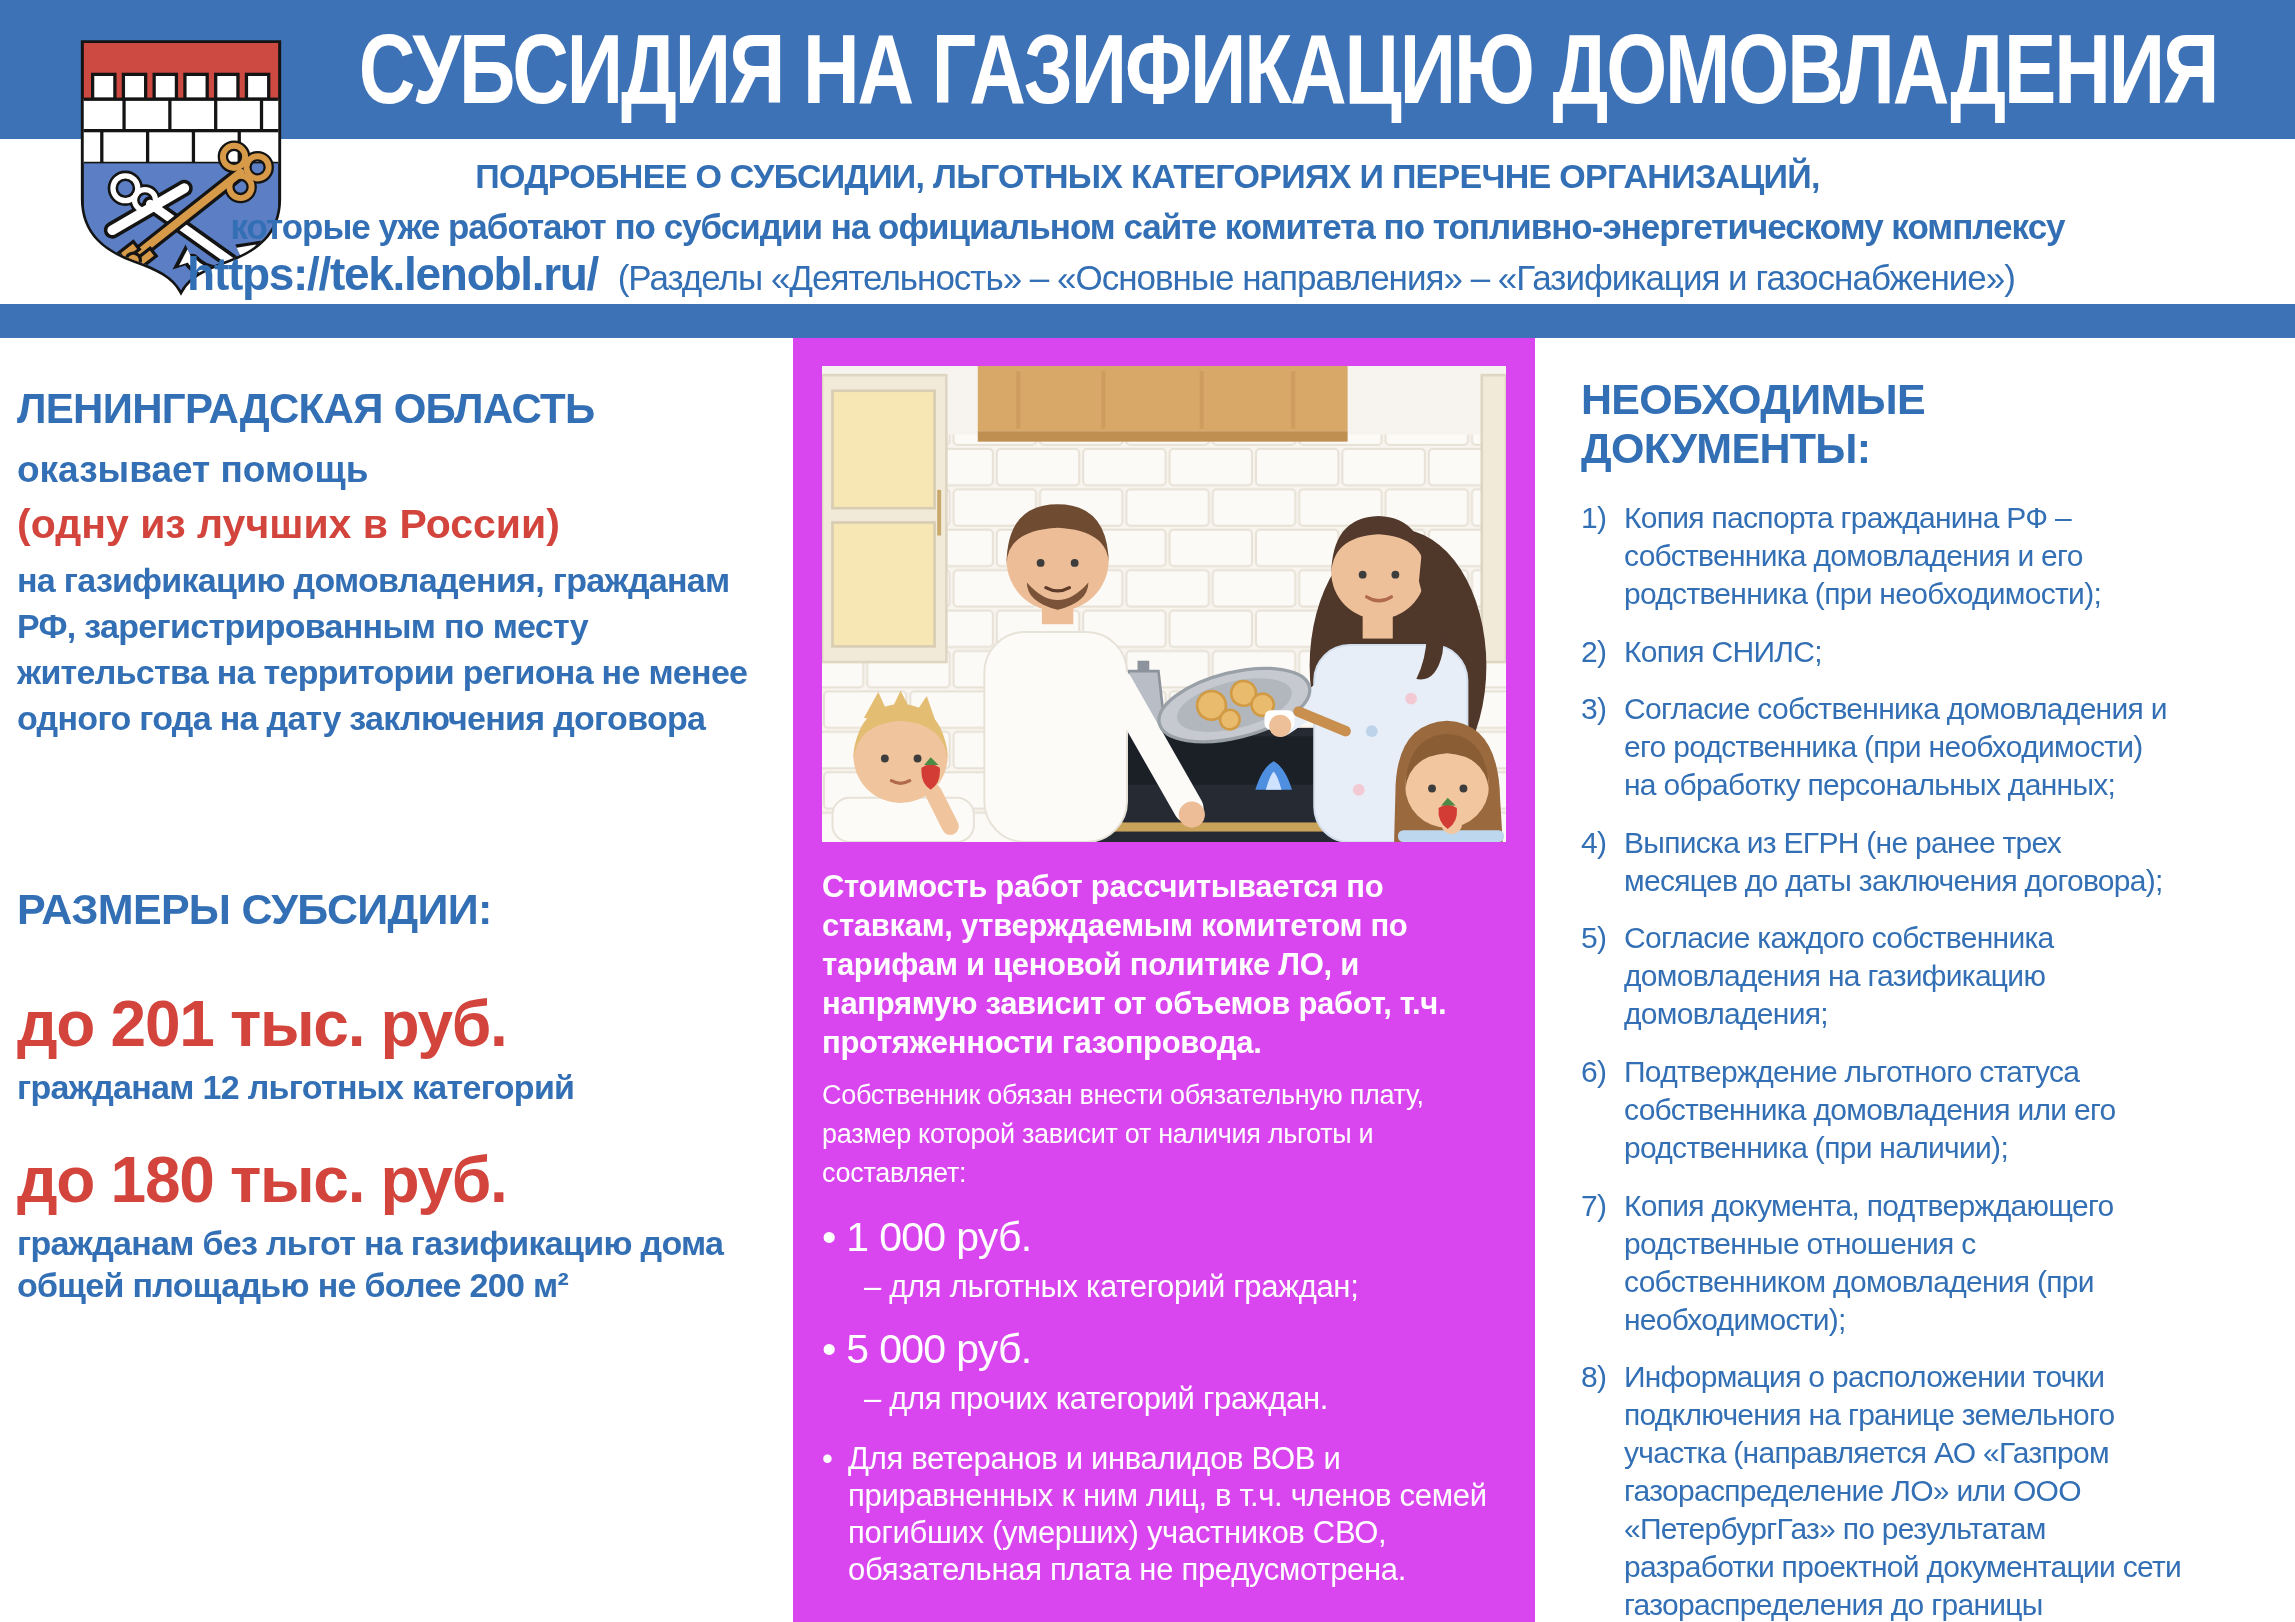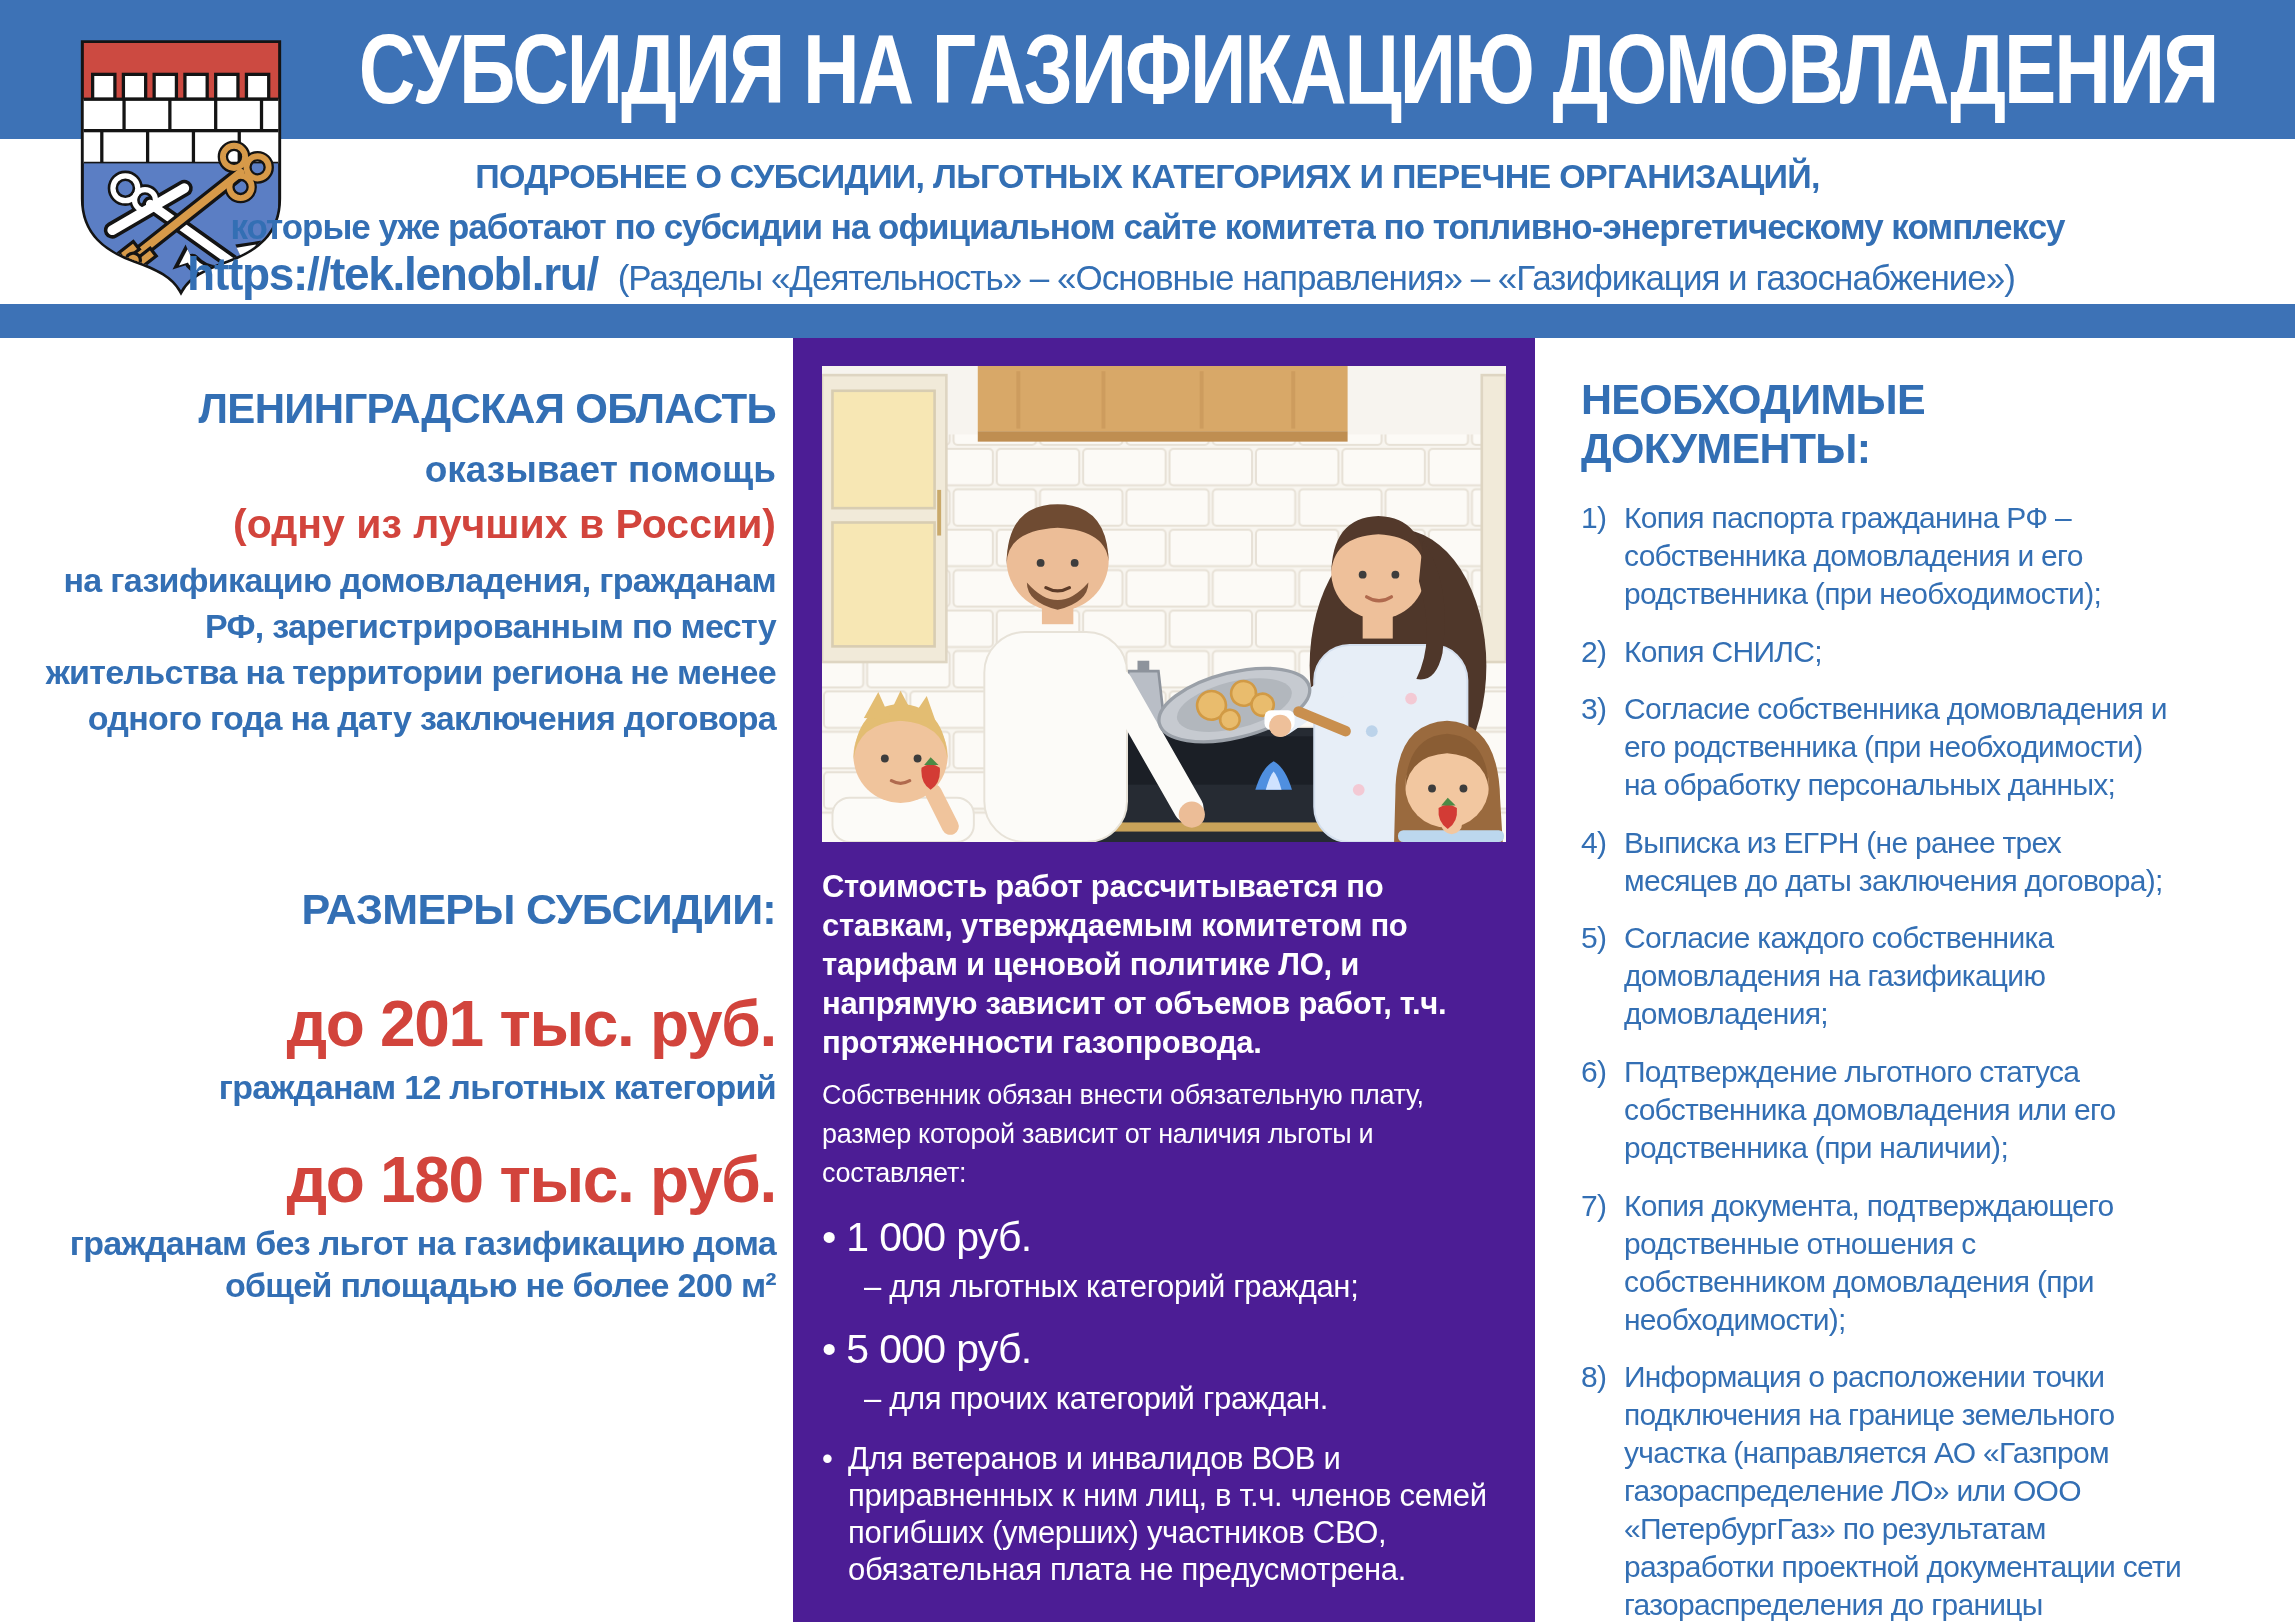--- a/index.html
+++ b/index.html
@@ -21,32 +21,32 @@
     font-size:35px;font-weight:bold;color:#336fb4;letter-spacing:-1px;}
   .intro-line3{position:absolute;top:247px;left:0;width:2202px;
     display:flex;justify-content:center;align-items:baseline;gap:19.6px;color:#336fb4;}
   .url{font-size:46px;font-weight:bold;letter-spacing:-1.3px;}
   .url-note{font-size:35px;font-weight:400;letter-spacing:-1px;}
 
   .divider{position:absolute;left:0;top:304px;width:2295px;height:34px;background:#3d72b6;}
 
   
   .col-left{position:absolute;left:0;top:338px;width:793px;box-sizing:border-box;
-    padding:0 17px;text-align:right;color:#336fb4;}
+    padding:0 17px;text-align:left;color:#336fb4;}
   .lo-region{margin-top:47px;font-size:42px;font-weight:bold;letter-spacing:-0.7px;}
   .lo-help{margin-top:15.7px;font-size:37px;font-weight:bold;}
   .lo-best{margin-top:10.5px;font-size:41px;font-weight:bold;color:#d2443c;}
   .lo-para{margin-top:9.2px;font-size:34px;font-weight:bold;line-height:46px;letter-spacing:-0.7px;}
   .sizes-title{margin-top:144px;font-size:43px;font-weight:bold;letter-spacing:-0.7px;}
   .tier-amount{font-size:64px;font-weight:bold;color:#d2443c;letter-spacing:-1.3px;line-height:1.1;}
   .tier-desc{font-size:34px;font-weight:bold;line-height:42px;margin-top:6.5px;letter-spacing:-0.7px;}
   .tier-1{margin-top:19.6px;} .tier-2{margin-top:55px;} .tier-3{margin-top:37px;}
 
   
-  .panel{position:absolute;left:793px;top:338px;width:742px;height:1285px;background:#4c1d95;box-sizing:border-box;}
+  .panel{position:absolute;left:793px;top:338px;width:742px;height:1285px;background:#d946ef;box-sizing:border-box;}
   .photo{margin:27.5px 29px 0 29px;height:476px;overflow:hidden;background:#f7f4ef;}
   .photo svg{display:block;width:100%;height:100%;}
   .panel-text{padding:0 29px;color:#ffffff;text-align:left;}
   .p1{margin-top:25px;font-size:31px;font-weight:bold;line-height:39px;letter-spacing:-0.3px;}
   .p2{margin-top:14.4px;font-size:27px;font-weight:normal;line-height:39px;letter-spacing:-0.3px;}
   .fee{margin-top:21px;}
   .fee-amount{font-size:41px;font-weight:normal;letter-spacing:-0.7px;}
   .fee-desc{font-size:31px;font-weight:400;margin-top:7.9px;padding-left:42px;letter-spacing:-0.3px;}
   .note{margin-top:23.6px;display:flex;font-size:31px;font-weight:400;line-height:37px;letter-spacing:-0.3px;}
   .note-bullet{flex:none;width:26px;}

